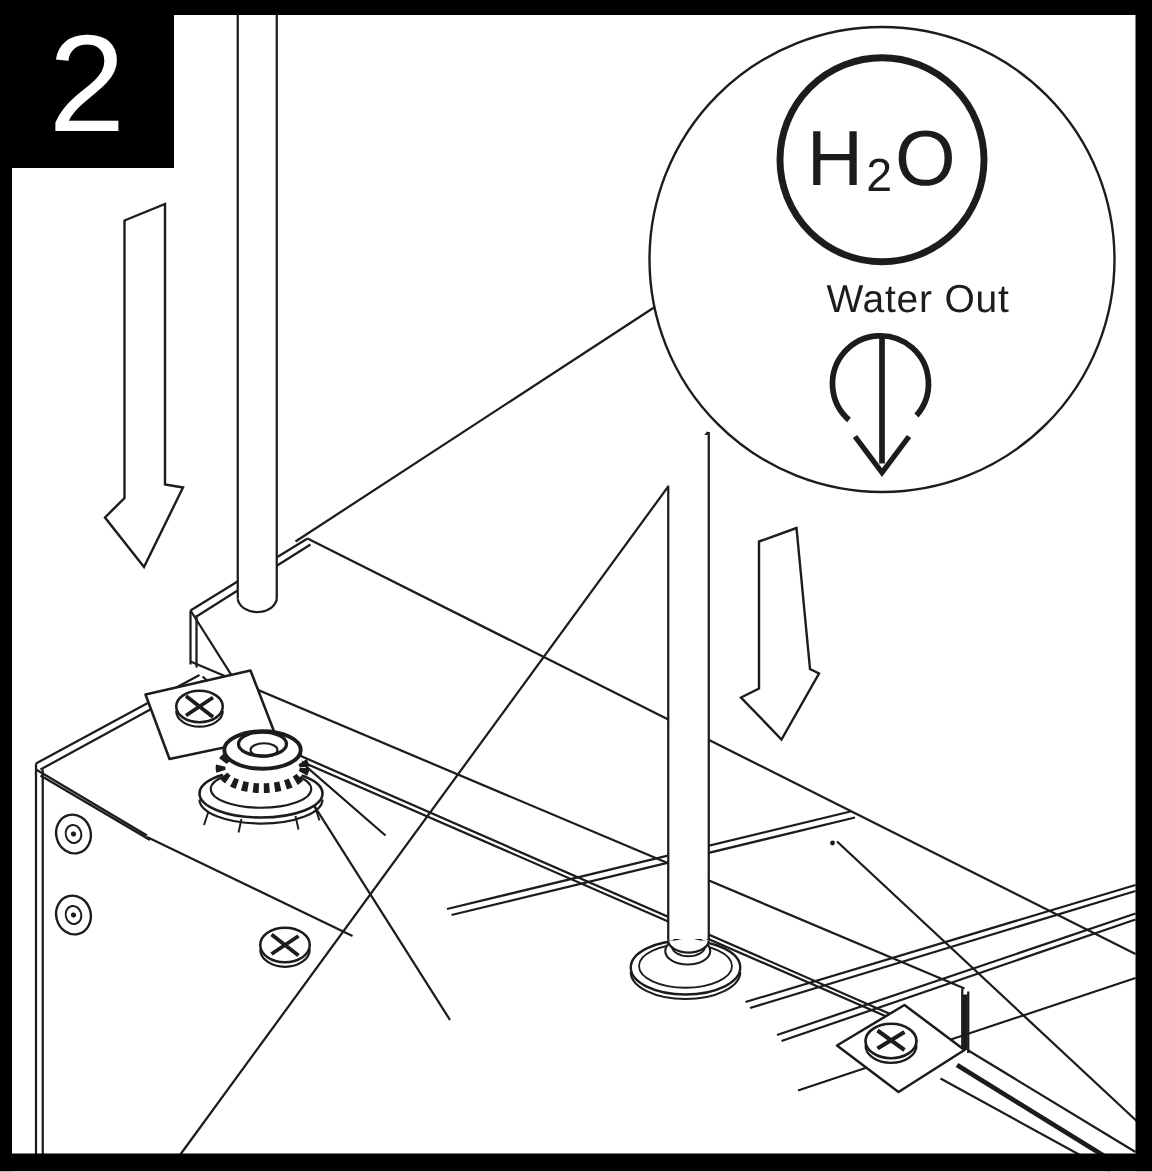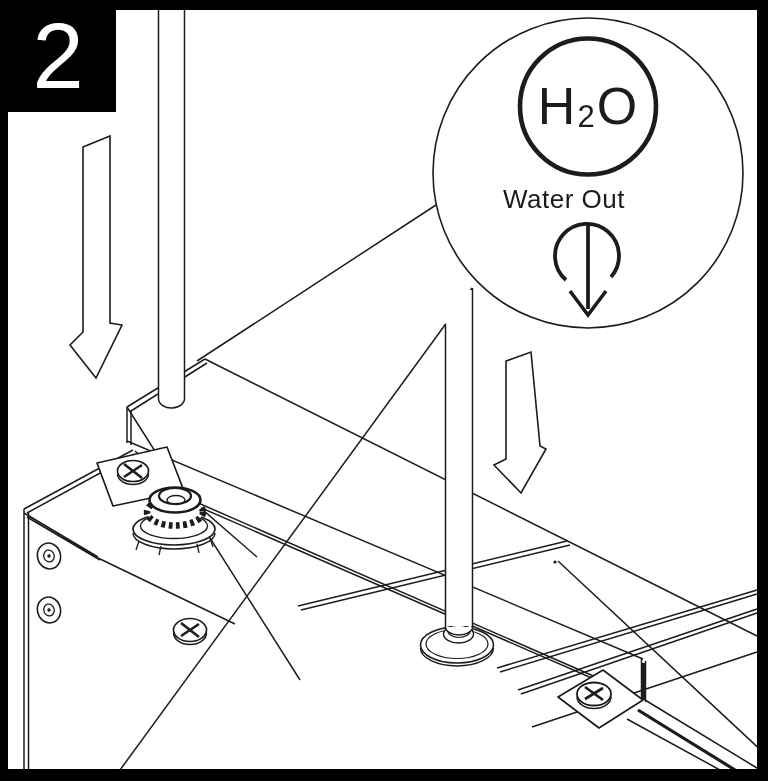--- a/index.html
+++ b/index.html
@@ -21,21 +21,21 @@
     color:#ffffff;font-size:92px;font-weight:100;line-height:1;
   }
   
   .formula{
     position:absolute;left:516px;top:74px;width:144px;height:64px;
     display:flex;align-items:center;justify-content:center;
     font-size:52px;font-weight:300;color:#1c1c1c;letter-spacing:1px;
   }
   .formula .sub{font-size:31px;position:relative;top:11px;margin:0 1px;}
   .callout-label{
-    position:absolute;left:503px;top:184px;width:170px;text-align:left;
+    position:absolute;left:503px;top:184px;width:170px;text-align:right;
     font-size:26px;font-weight:300;color:#1c1c1c;letter-spacing:.5px;white-space:nowrap;
   }
   .st{stroke:#1c1c1c;fill:none;stroke-width:1.5;}
   .wf{fill:#ffffff;}
 </style>
 </head>
 <body>
 
 <div class="stage">
 

